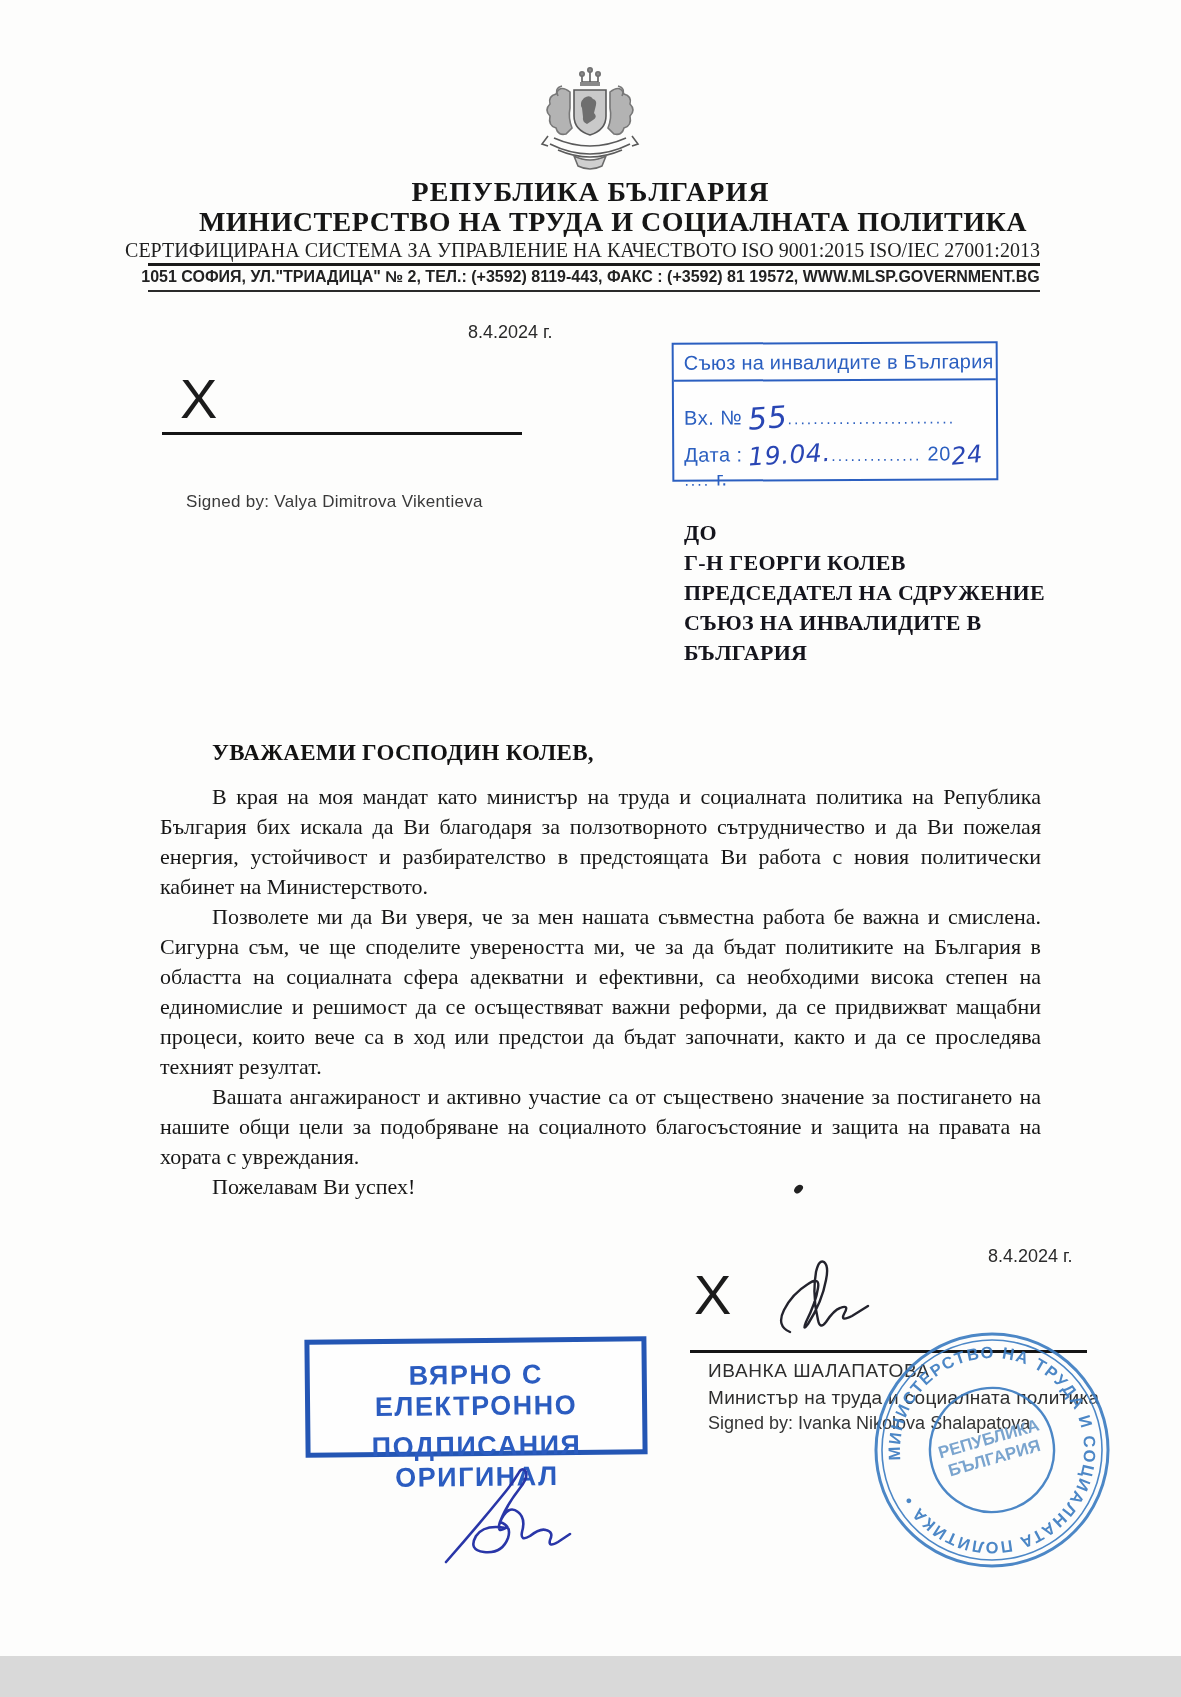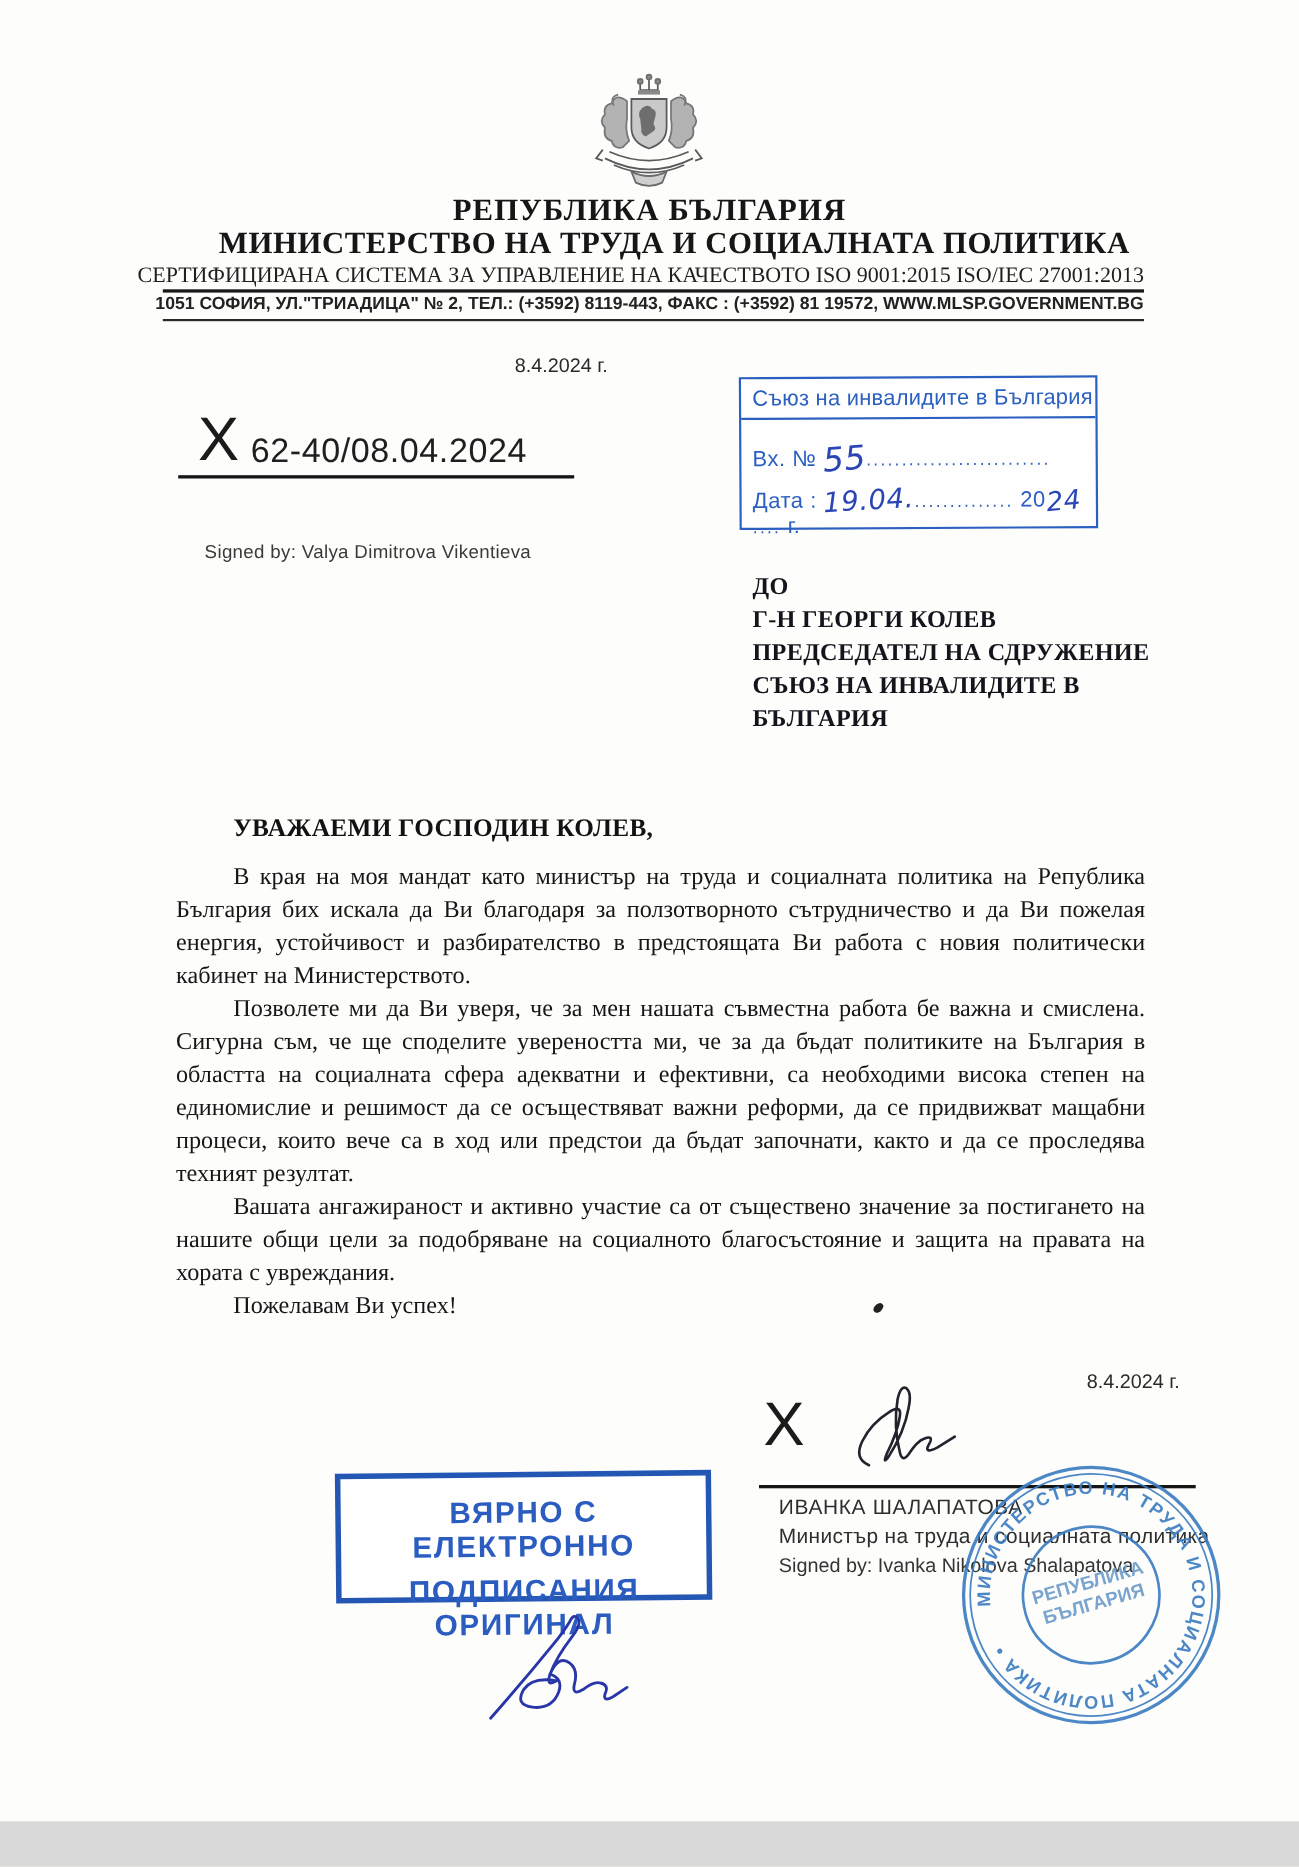--- a/index.html
+++ b/index.html
@@ -124,21 +124,20 @@
 
   <div class="abs h-republic">РЕПУБЛИКА БЪЛГАРИЯ</div>
   <div class="abs h-ministry">МИНИСТЕРСТВО НА ТРУДА И СОЦИАЛНАТА ПОЛИТИКА</div>
   <div class="abs h-cert">СЕРТИФИЦИРАНА СИСТЕМА ЗА УПРАВЛЕНИЕ НА КАЧЕСТВОТО  ISO 9001:2015   ISO/IEC 27001:2013</div>
   <div class="abs rule-1"></div>
   <div class="abs h-address">1051 СОФИЯ, УЛ."ТРИАДИЦА" № 2, ТЕЛ.: (+3592) 8119-443, ФАКС : (+3592) 81 19572, WWW.MLSP.GOVERNMENT.BG</div>
   <div class="abs rule-2"></div>
 
   <div class="abs date-top">8.4.2024 г.</div>
   <div class="abs ref-x">X</div>
-  <div class="abs ref-no">62-40/08.04.2024</div>
   <div class="abs ref-line"></div>
 
   <div class="abs in-stamp">
     <span class="org">Съюз на инвалидите в България</span>
     <div class="in-row row-entry">
       <span>Вх. №</span>
       <span class="handwrite hw-entry">55</span><span class="dots">..........................</span>
     </div>
     <div class="in-row row-date">
       <span>Дата :</span>

